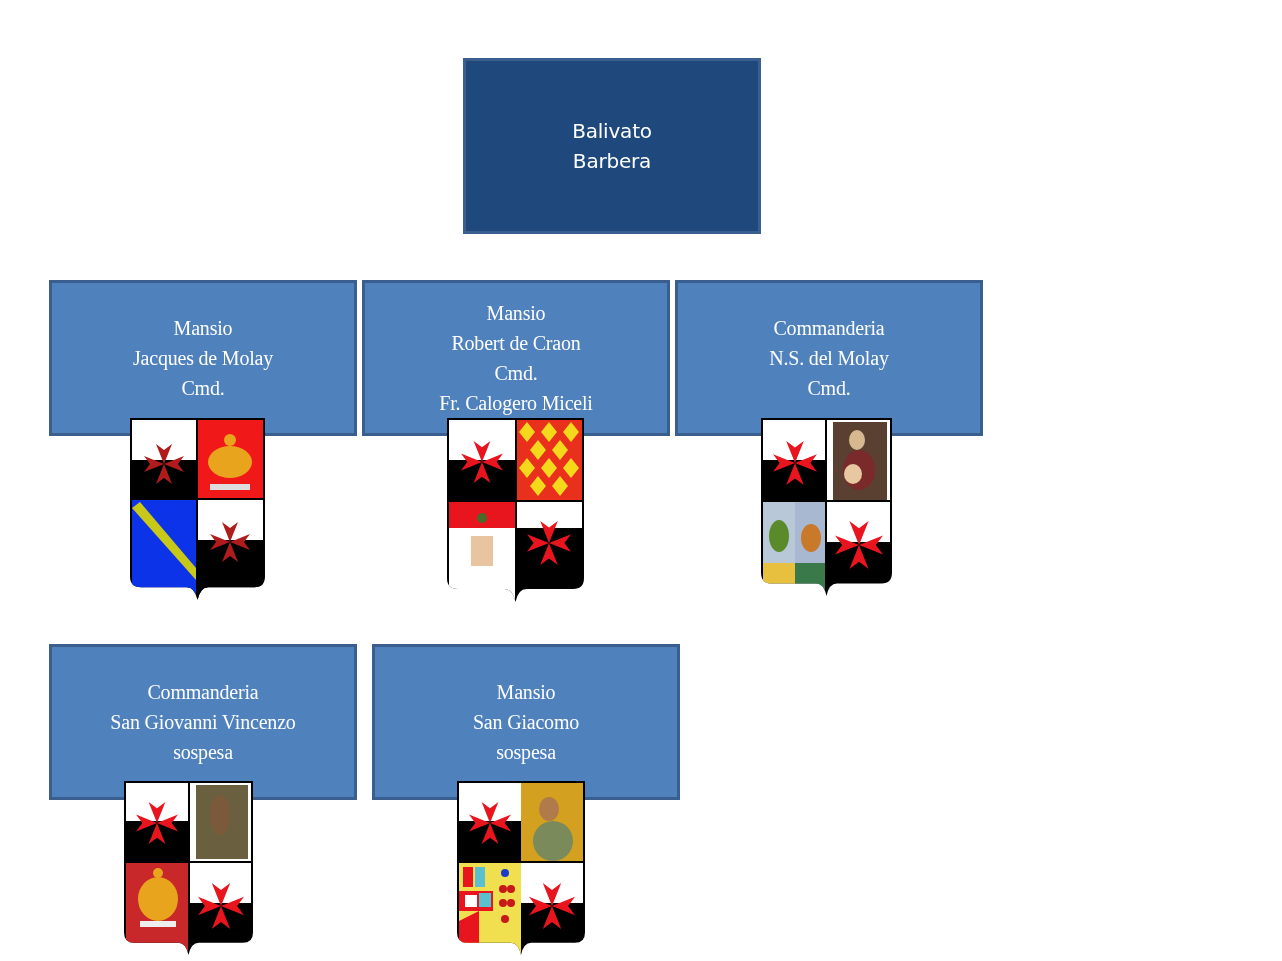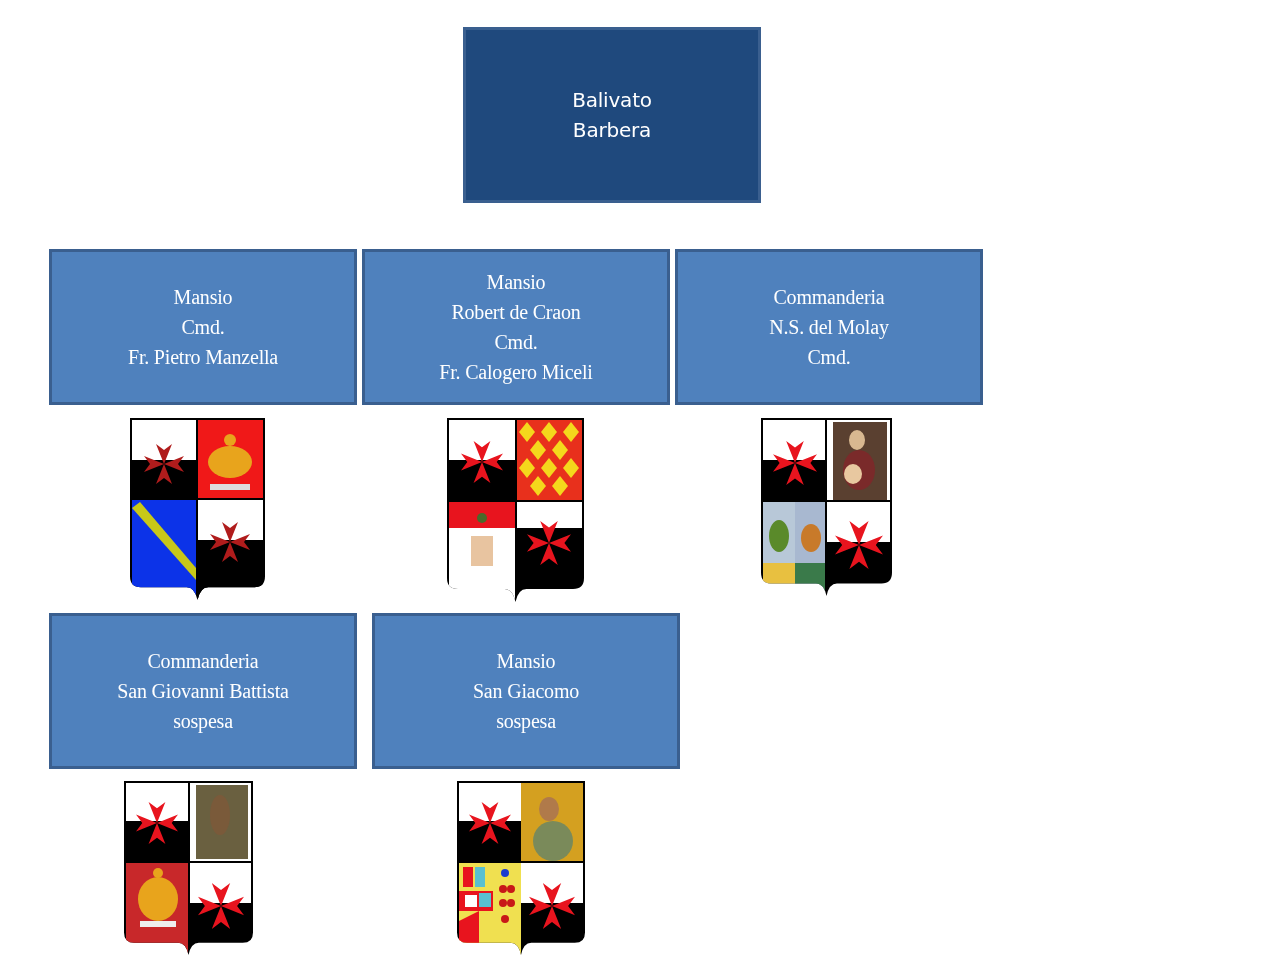--- a/index.html
+++ b/index.html
@@ -5,20 +5,21 @@
   html, body { margin: 0; padding: 0; background: #ffffff; }
   body { width: 1282px; height: 961px; position: relative; overflow: hidden;
          font-family: "DejaVu Sans", "Liberation Sans", sans-serif; }
   .box {
     position: absolute; box-sizing: border-box;
     border: 3px solid #3a5f8f;
     color: #ffffff; display: flex; flex-direction: column;
     align-items: center; justify-content: center;
     font-size: 20px; line-height: 30px; text-align: center;
     letter-spacing: -0.2px;
+    margin-top: 31px;
   }
   .box.top { background: #1f497d; border-color: #3a5f8f; }
   .box.unit { background: #4f81bd; border-color: #3a5f8f; font-family: Liberation Serif, serif; }
   .box span { display: block; white-space: nowrap; }
   .shield { position: absolute; }
 </style>
 </head>
 <body>
 
 <svg width="0" height="0" style="position:absolute">
@@ -32,40 +33,40 @@
   </defs>
 </svg>
 
 <div class="box top" style="left:463px; top:27px; width:298px; height:176px;">
   <span>Balivato</span>
   <span>Barbera</span>
 </div>
 
 <div class="box unit" style="left:49px; top:249px; width:308px; height:156px;">
   <span>Mansio</span>
+  <span>Jacques de Molay</span>
   <span>Cmd.</span>
-  <span>Fr. Pietro Manzella</span>
 </div>
 
 <div class="box unit" style="left:362px; top:249px; width:308px; height:156px;">
   <span>Mansio</span>
   <span>Robert de Craon</span>
   <span>Cmd.</span>
   <span>Fr. Calogero Miceli</span>
 </div>
 
 <div class="box unit" style="left:675px; top:249px; width:308px; height:156px;">
   <span>Commanderia</span>
   <span>N.S. del Molay</span>
   <span>Cmd.</span>
 </div>
 
 <div class="box unit" style="left:49px; top:613px; width:308px; height:156px;">
   <span>Commanderia</span>
-  <span>San Giovanni Battista</span>
+  <span>San Giovanni Vincenzo</span>
   <span>sospesa</span>
 </div>
 
 <div class="box unit" style="left:372px; top:613px; width:308px; height:156px;">
   <span>Mansio</span>
   <span>San Giacomo</span>
   <span>sospesa</span>
 </div>
 
 <svg class="shield" style="left:130px; top:418px;" width="135" height="182" viewBox="0 0 135 182">

